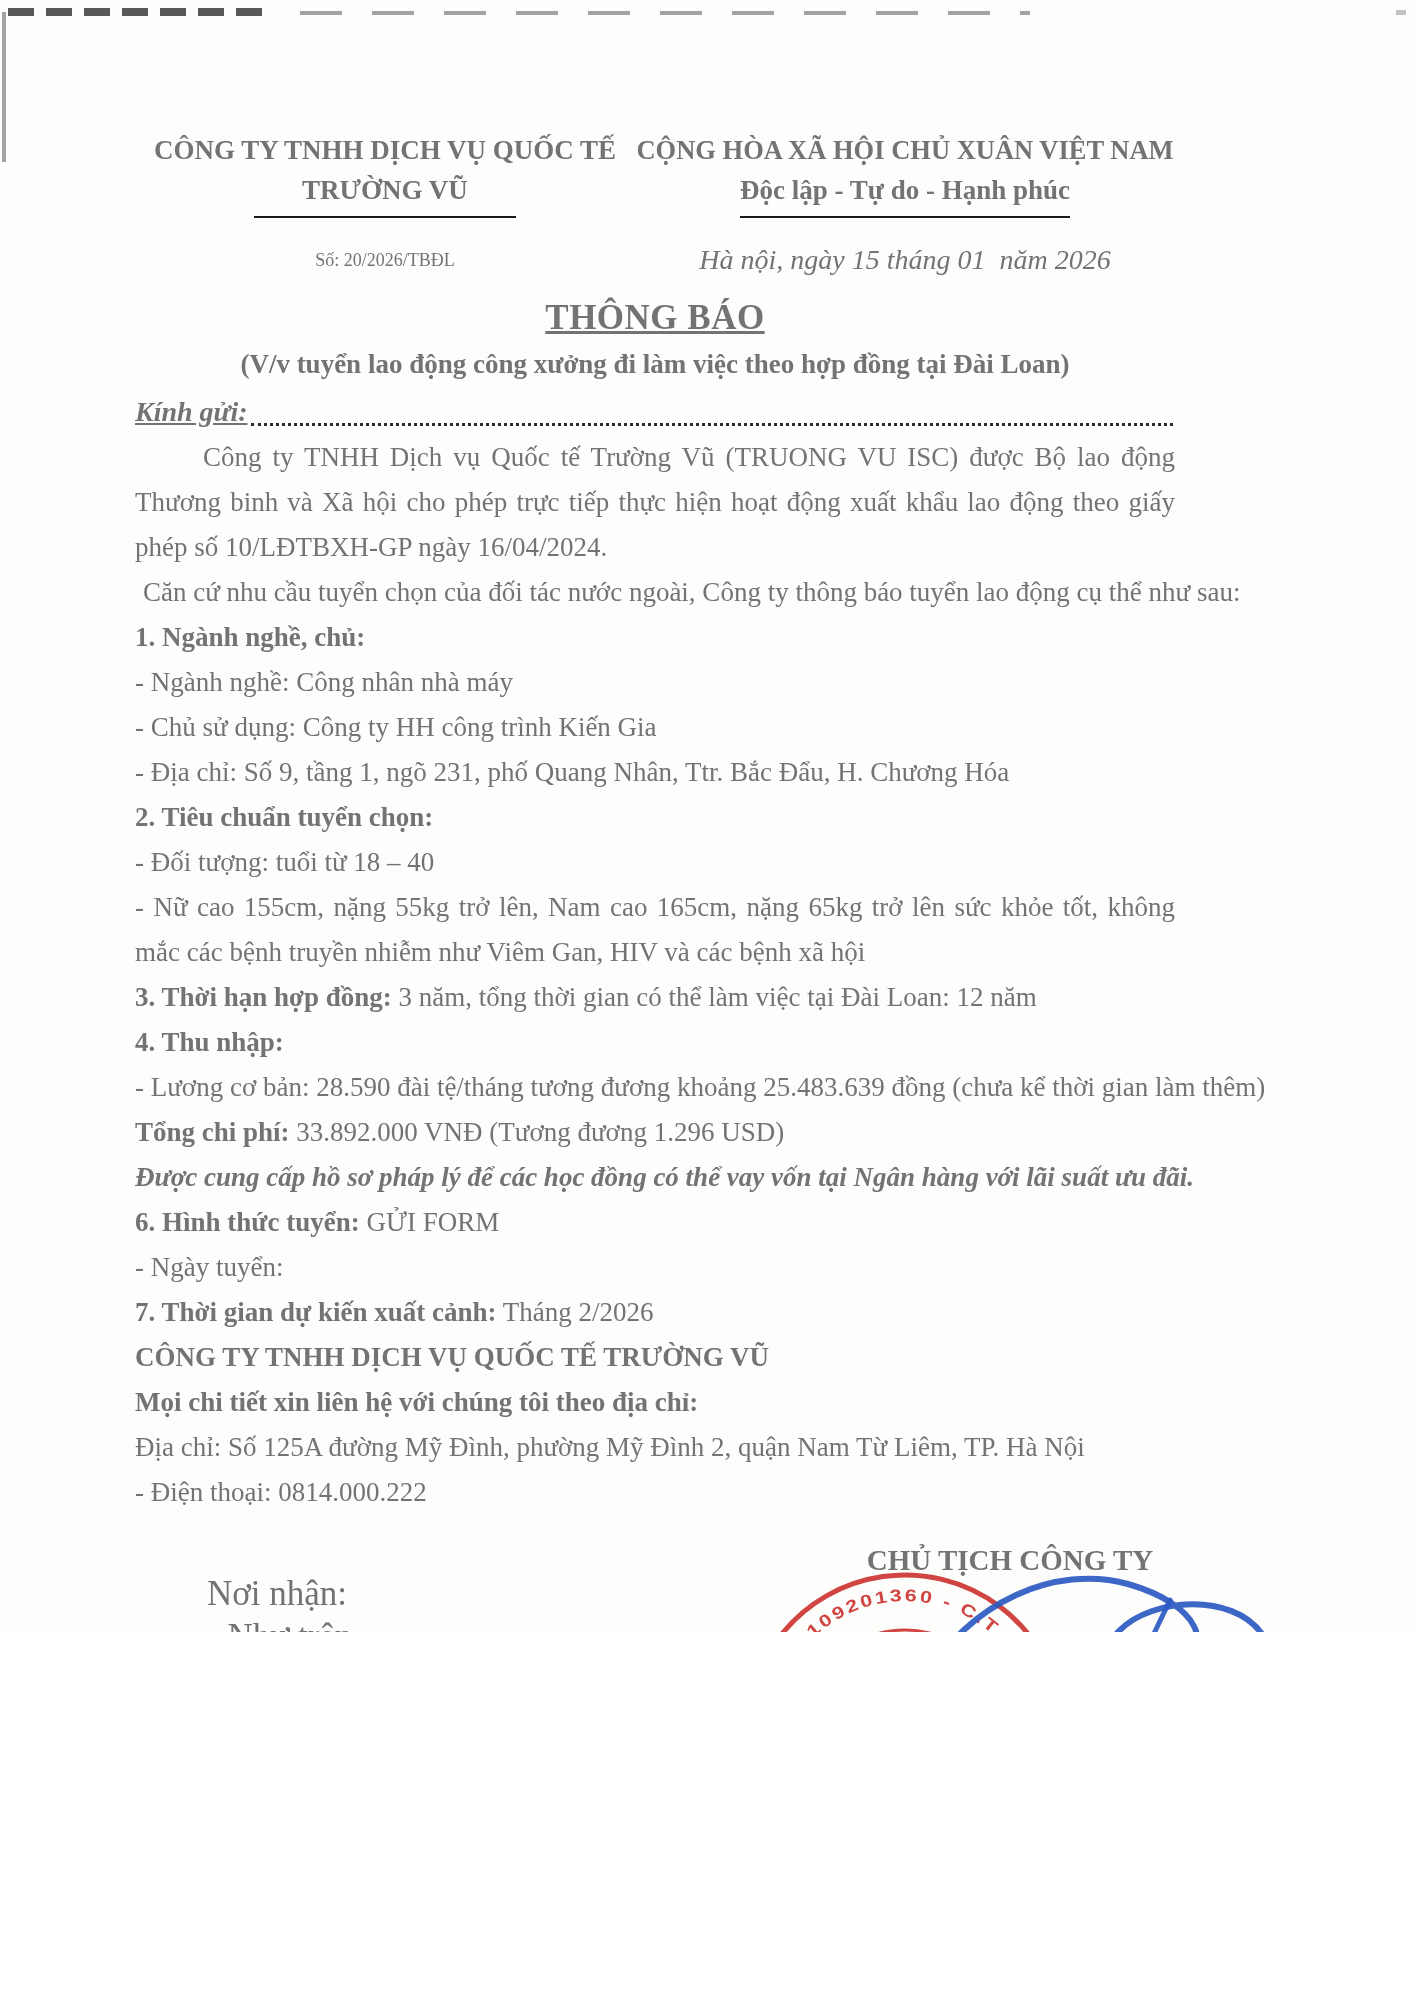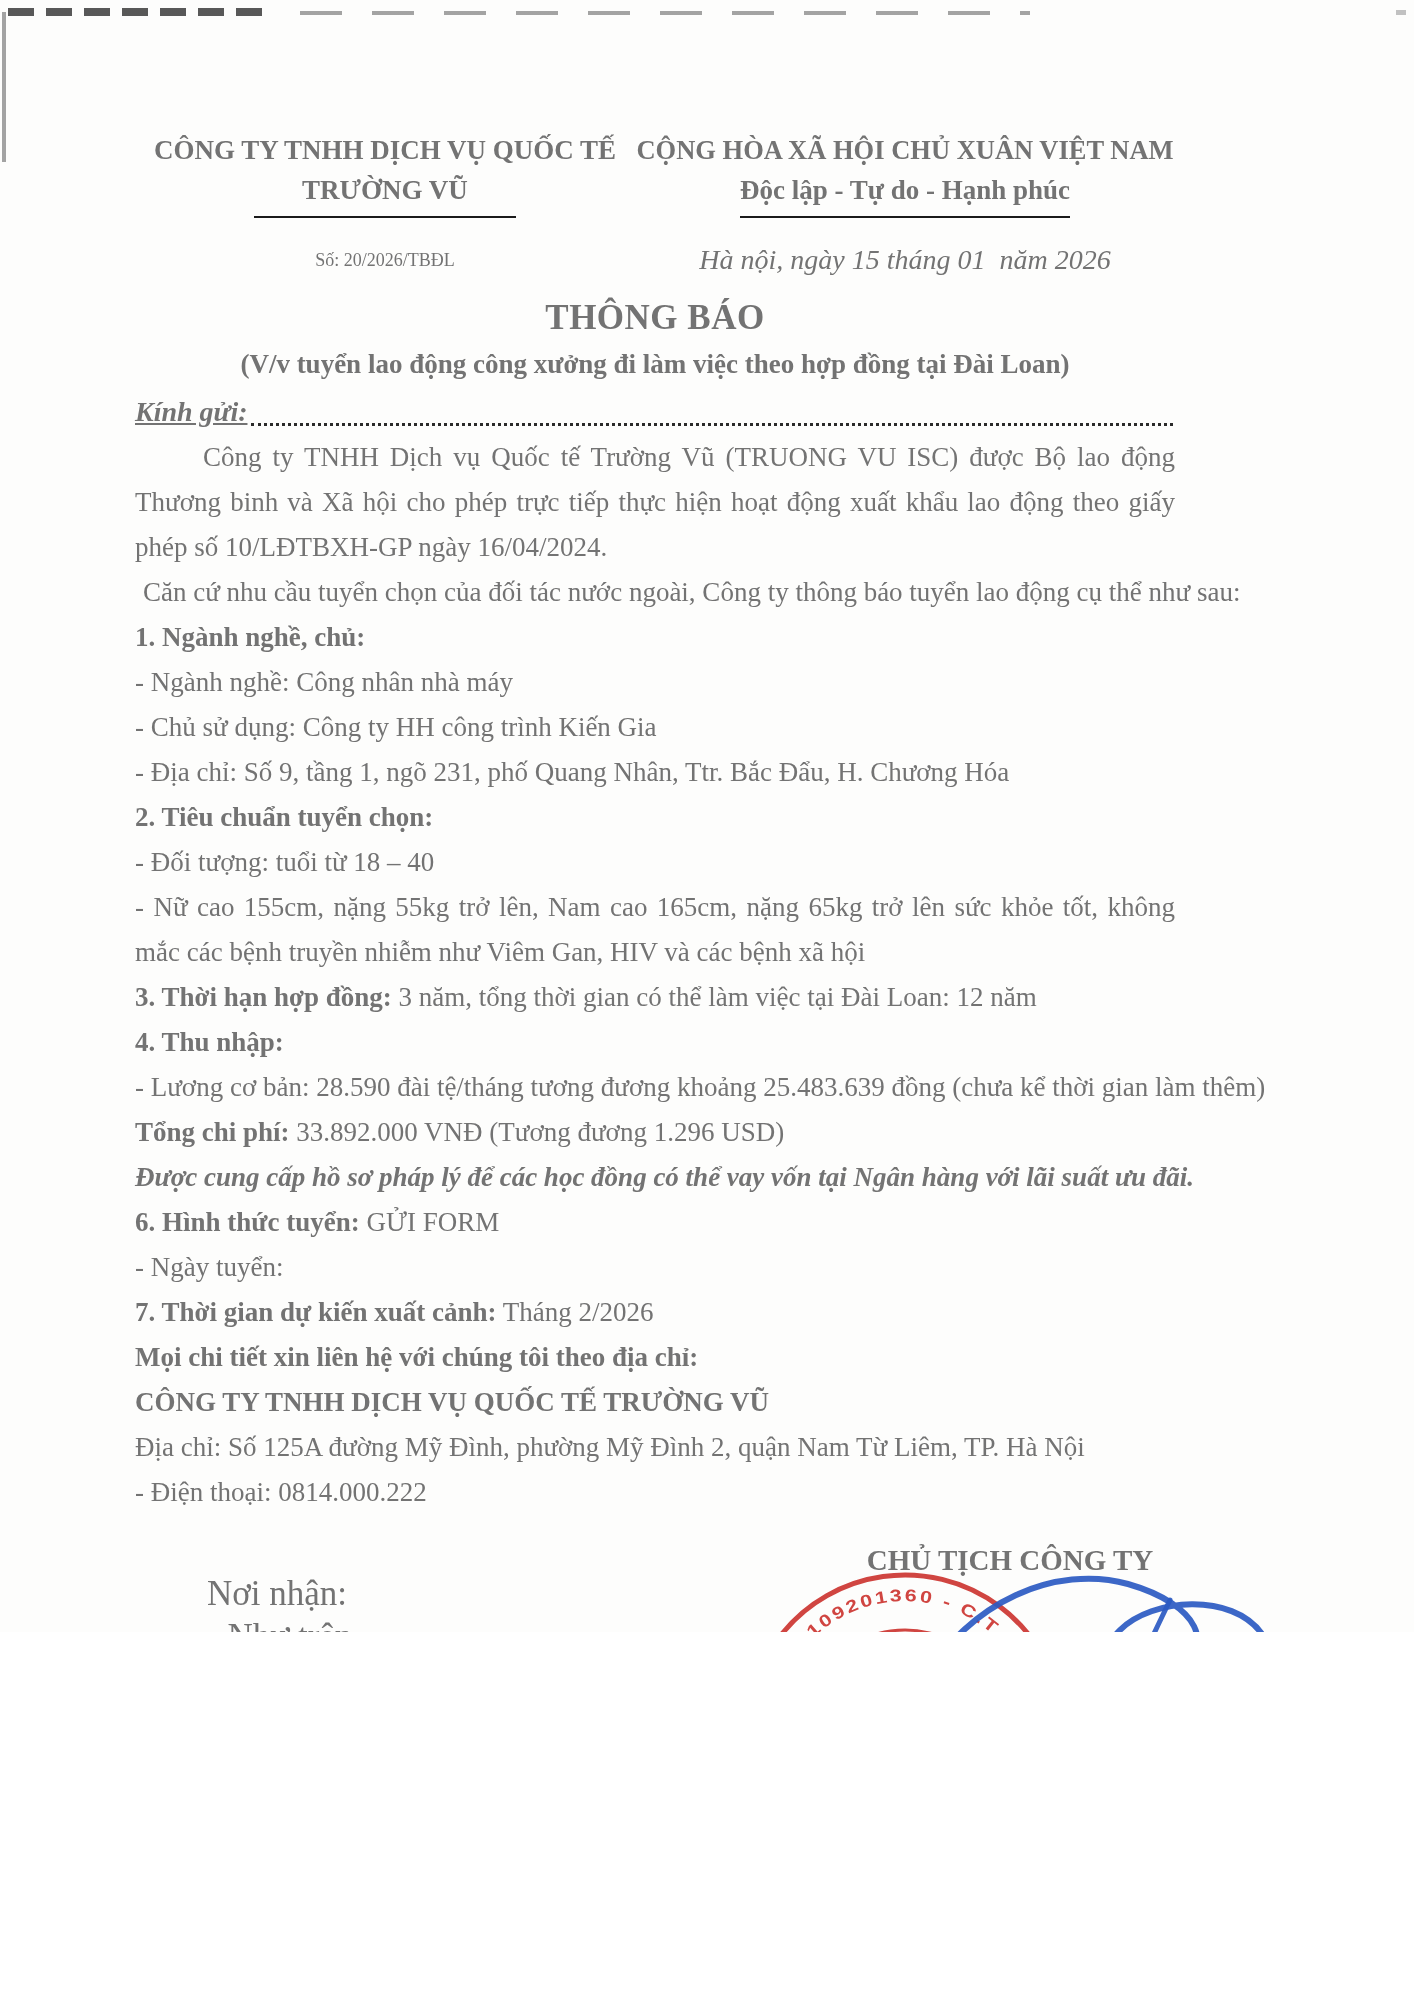--- a/index.html
+++ b/index.html
@@ -26,21 +26,21 @@
   .header-right{flex:1;text-align:center;}
   .hl{font-weight:bold;font-size:27px;line-height:40px;}
   .hr1{font-weight:bold;font-size:26.5px;line-height:40px;}
   .hr2{font-weight:bold;font-size:27px;line-height:40px;}
   .rule{height:0;border-top:2.5px solid #1b1b1b;margin:6px auto 2px;}
   .rule-left{width:262px;}
   .rule-right{width:330px;}
   .doc-number{font-size:18px;margin-top:22px;line-height:40px;}
   .place-date{font-style:italic;font-size:28px;margin-top:22px;line-height:40px;}
 
-  .title{font-size:35px;font-weight:bold;text-align:center;margin:14px 0 0;letter-spacing:.5px;line-height:48px;}
+  .title{font-size:35px;font-weight:bold;text-align:center;margin:14px 0 0;letter-spacing:.5px;line-height:48px;text-decoration:underline;}
   .subtitle{font-size:27px;font-weight:bold;text-align:center;line-height:45px;}
 
   .salutation{display:flex;align-items:stretch;margin:2px 0 0;font-size:28px;line-height:46px;}
   .sal-label{font-weight:bold;font-style:italic;text-decoration:underline;}
   .leader{flex:1;border-bottom:3px dotted #2a2a2a;margin:0 2px 9px 4px;}
 
   .para,.line{font-size:27px;line-height:45px;margin:0;}
   .justify{text-align:justify;}
   .indent1{text-indent:68px;}
   .indent2{text-indent:8px;}
@@ -117,22 +117,22 @@
     <p class="line nowrap">- Lương cơ bản: 28.590 đài tệ/tháng tương đương khoảng 25.483.639 đồng (chưa kể thời gian làm thêm)</p>
 
     <p class="line nowrap"><span class="bold">Tổng chi phí:</span><span> 33.892.000 VNĐ (Tương đương 1.296 USD)</span></p>
     <p class="line boldital nowrap">Được cung cấp hồ sơ pháp lý để các học đồng có thể vay vốn tại Ngân hàng với lãi suất ưu đãi.</p>
 
     <p class="line"><span class="bold">6. Hình thức tuyển:</span><span> GỬI FORM</span></p>
     <p class="line">- Ngày tuyển:</p>
 
     <p class="line"><span class="bold">7. Thời gian dự kiến xuất cảnh:</span><span> Tháng 2/2026</span></p>
 
+    <p class="line bold">CÔNG TY TNHH DỊCH VỤ QUỐC TẾ TRƯỜNG VŨ</p>
     <p class="line bold">Mọi chi tiết xin liên hệ với chúng tôi theo địa chỉ:</p>
-    <p class="line bold">CÔNG TY TNHH DỊCH VỤ QUỐC TẾ TRƯỜNG VŨ</p>
     <p class="line">Địa chỉ: Số 125A đường Mỹ Đình, phường Mỹ Đình 2, quận Nam Từ Liêm, TP. Hà Nội</p>
     <p class="line">- Điện thoại: 0814.000.222</p>
 
   </div>
 
   <div class="recipients">
     <p class="line">Nơi nhận:</p>
     <p class="line">- Như trên</p>
     <p class="line">- Lưu TBTNB/2026.</p>
   </div>

